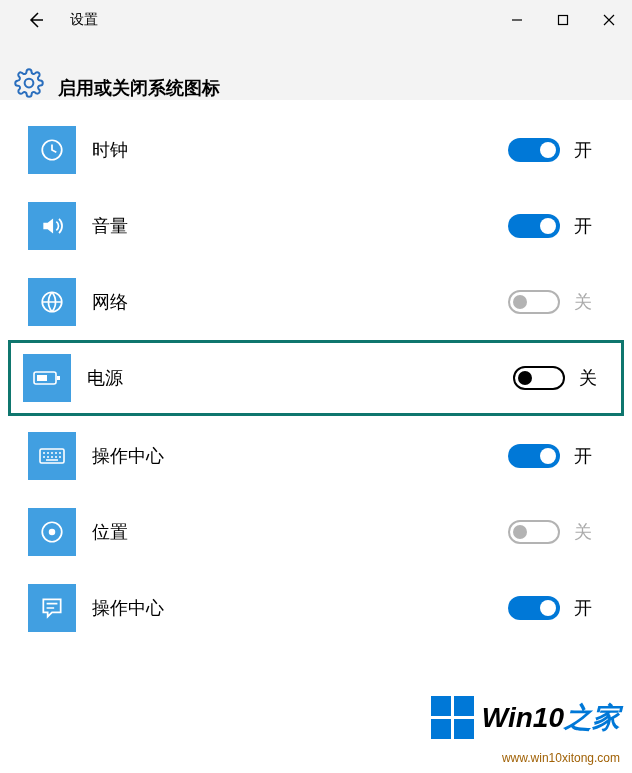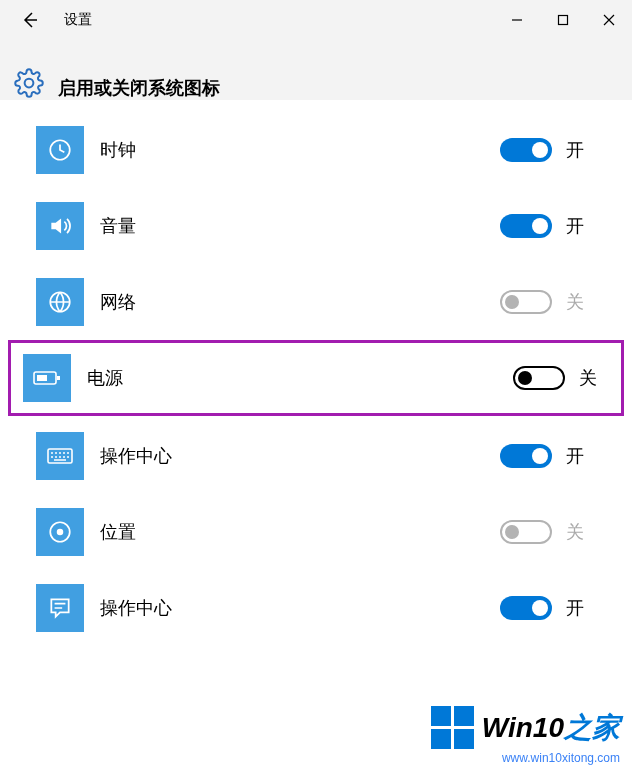--- a/index.html
+++ b/index.html
@@ -8,21 +8,21 @@
       height: 773px;
       font-family: "Microsoft YaHei", "Segoe UI", sans-serif;
       background: #fff;
       position: relative;
       overflow: hidden;
     }
     .titlebar {
       height: 40px;
       display: flex;
       align-items: center;
-      padding-left: 6px;
+      padding-left: 12px;
       background: #f3f3f3;
     }
     .back-btn {
       width: 48px;
       height: 40px;
       display: flex;
       align-items: center;
       justify-content: center;
       font-size: 18px;
       cursor: pointer;
@@ -66,25 +66,25 @@
       font-weight: 600;
       color: #000;
     }
     .content {
       padding: 12px 0 10px 0;
     }
     .row {
       height: 76px;
       display: flex;
       align-items: center;
-      padding: 0 36px;
+      padding: 0 28px;
       position: relative;
     }
     .row.highlight {
-      border: 3px solid #a21caf;
+      border: 3px solid #0f766e;
       margin: 0 8px 2px 8px;
       padding: 0 12px;
     }
     .icon-tile {
       width: 48px;
       height: 48px;
       background: #419fe1;
       display: flex;
       align-items: center;
       justify-content: center;
@@ -169,22 +169,22 @@
     .wm-logo div { background: #0078d7; }
     .wm-text {
       font-size: 28px;
       font-weight: 700;
       font-style: italic;
       color: #000;
     }
     .wm-text .fam { color: #0078d7; font-style: italic; }
     .wm-url {
       font-size: 12px;
-      color: #3b82f6;
-      margin-top: 2px;
+      color: #a16207;
+      margin-top: 12px;
       text-align: right;
     }
   </style>
 </head>
 <body>
 
 <div class="titlebar">
   <div class="back-btn">
     <svg width="20" height="20" viewBox="0 0 20 20">
       <path d="M12 3 L5 10 L12 17 M5 10 L17 10" stroke="#000" stroke-width="1.5" fill="none"></path>

